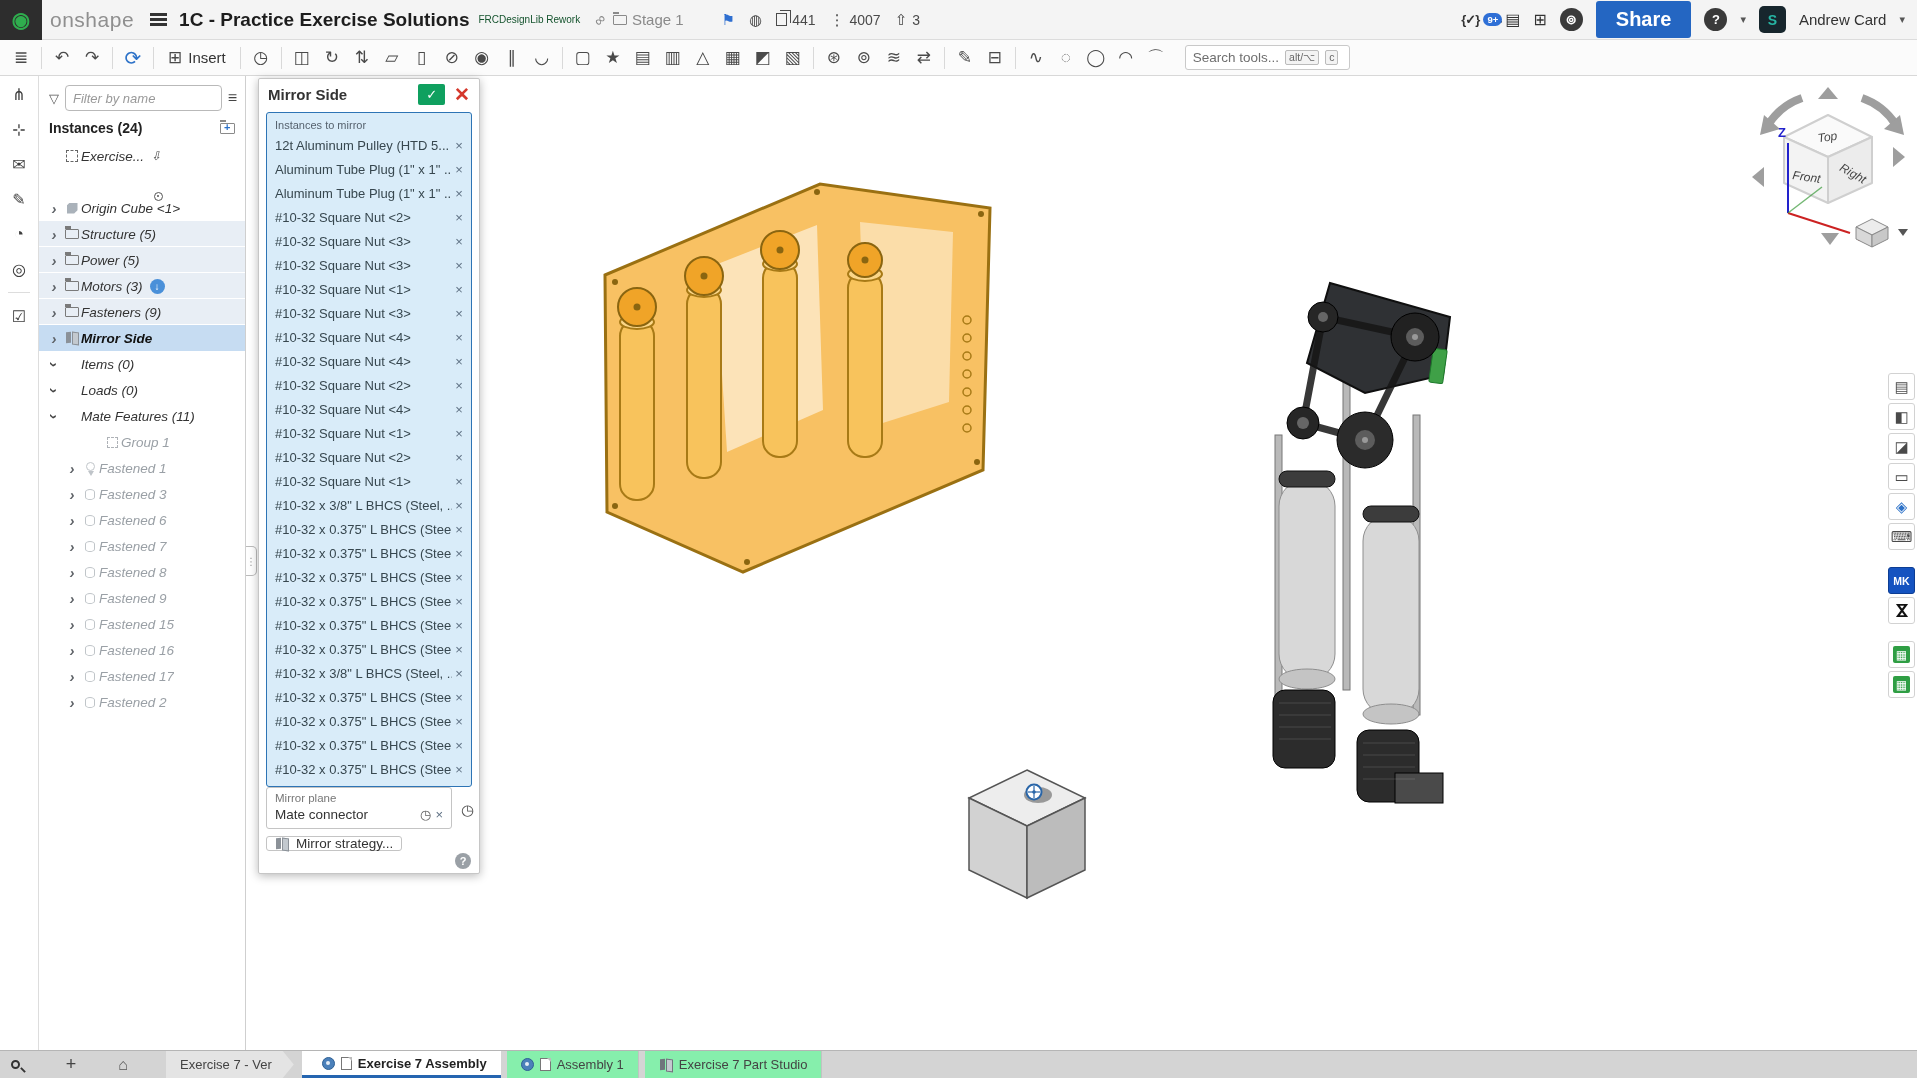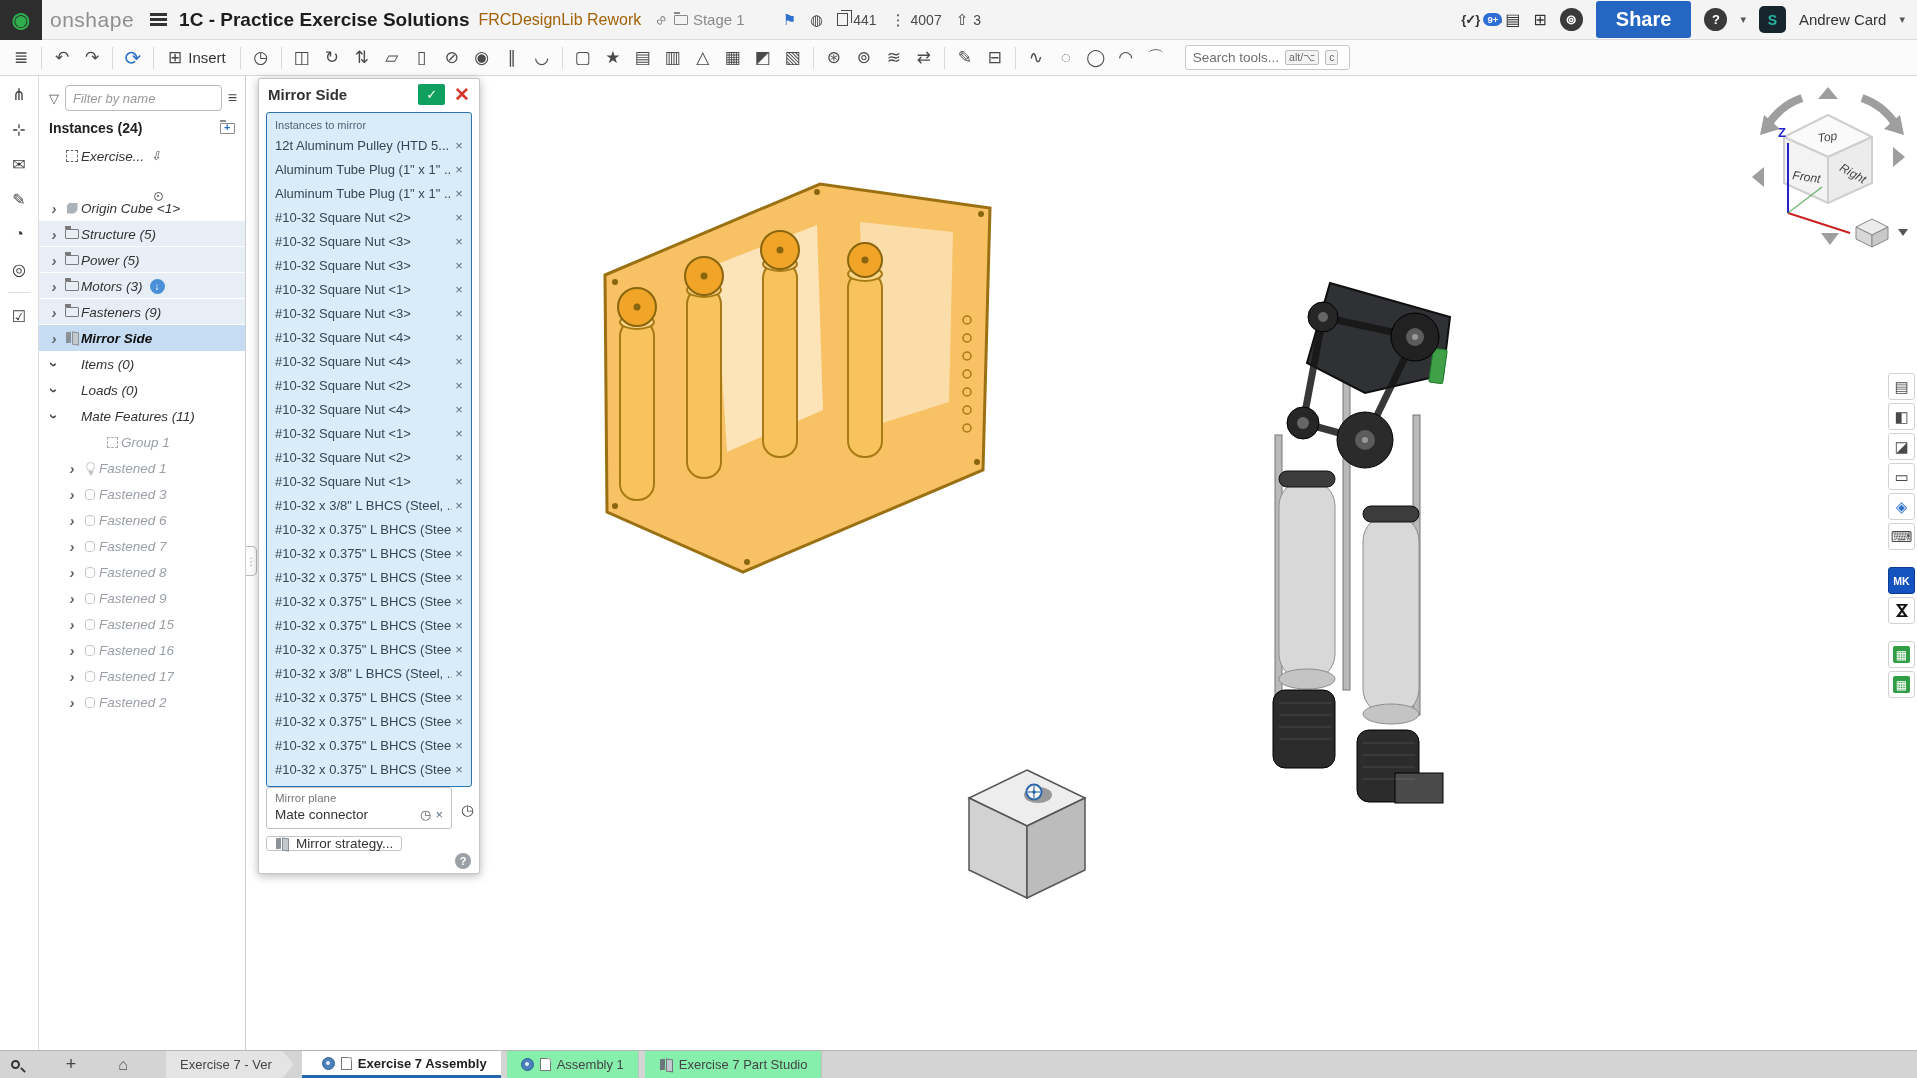--- a/index.html
+++ b/index.html
@@ -10,21 +10,21 @@
   
   .topbar{position:absolute;left:0;top:0;width:1917px;height:40px;background:#f4f4f4;
     border-bottom:1px solid #dcdcdc;display:flex;align-items:center;z-index:20;}
   .logo-sq{width:42px;height:40px;background:#2d2d2d;display:flex;align-items:center;justify-content:center;}
   .logo-glyph{color:#2fae4e;font-size:21px;font-weight:bold;}
   .brand{color:#8f8f8f;font-size:21px;margin:0 10px 0 8px;letter-spacing:.5px;}
   .ham{width:17px;height:13px;margin:0 12px 0 6px;position:relative;}
   .ham::before{content:"";position:absolute;left:0;top:0;width:17px;height:2.5px;background:#333;
     box-shadow:0 5px 0 #333,0 10px 0 #333;}
   .doc-title{font-size:19px;font-weight:bold;color:#1d1d1d;white-space:nowrap;}
-  .doc-sub{font-size:16px;color:#a16207;margin-left:9px;white-space:nowrap;}
+  .doc-sub{font-size:10px;color:#14532d;margin-left:9px;white-space:nowrap;}
   .tb-link{color:#8a8a8a;font-size:15px;margin:0 8px 0 14px;display:inline-block;transform:rotate(-45deg);}
   .mini-folder{width:14px;height:10px;border:1.4px solid #8a8a8a;border-radius:1px;position:relative;margin-right:5px;}
   .mini-folder::before{content:"";position:absolute;top:-4px;left:-1px;width:6px;height:2.5px;background:#8a8a8a;}
   .stage{color:#8a8a8a;font-size:15px;display:flex;align-items:center;}
   .tstats{display:flex;align-items:center;gap:14px;margin-left:38px;color:#4a4a4a;font-size:14px;}
   .tstat{display:flex;align-items:center;gap:5px;}
   .g-flag{color:#2f6fd0;font-size:15px;}
   .g-globe{color:#444;font-size:15px;}
   .ic-copy{width:11px;height:13px;border:1.5px solid #4a4a4a;background:#f4f4f4;position:relative;}
   .ic-copy::before{content:"";position:absolute;top:-4px;left:2.5px;width:10px;height:12px;border-top:1.5px solid #4a4a4a;border-right:1.5px solid #4a4a4a;}

